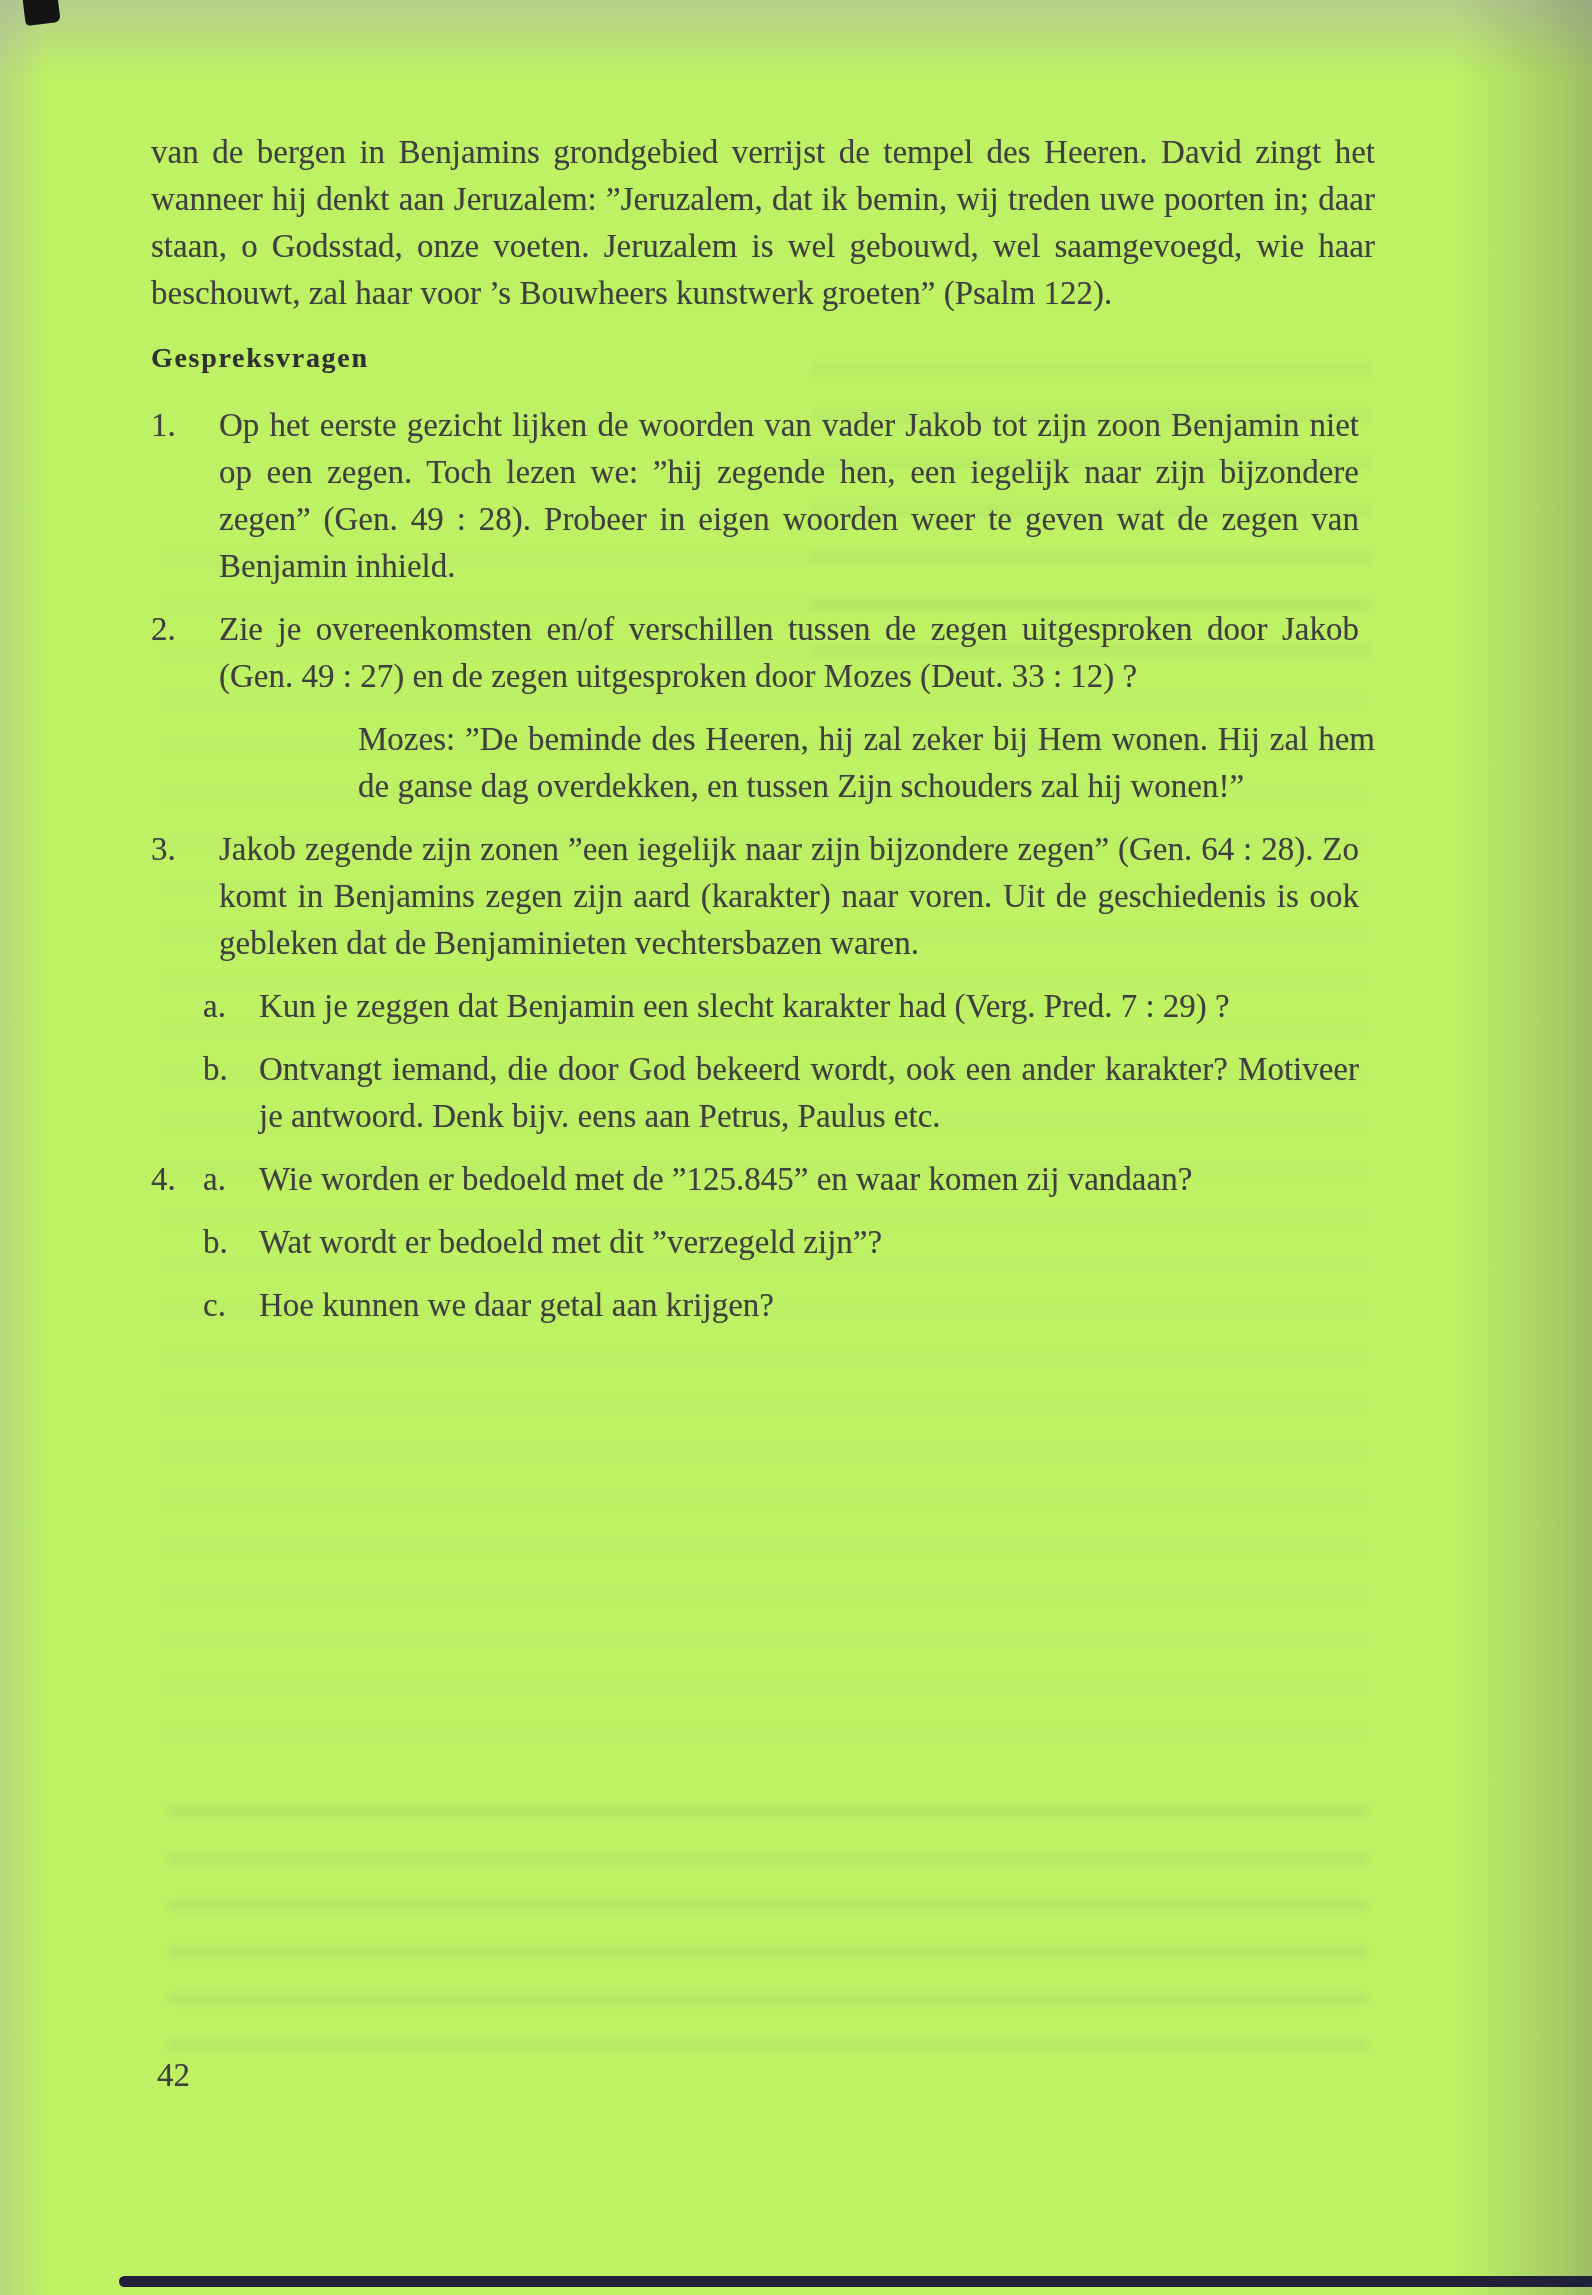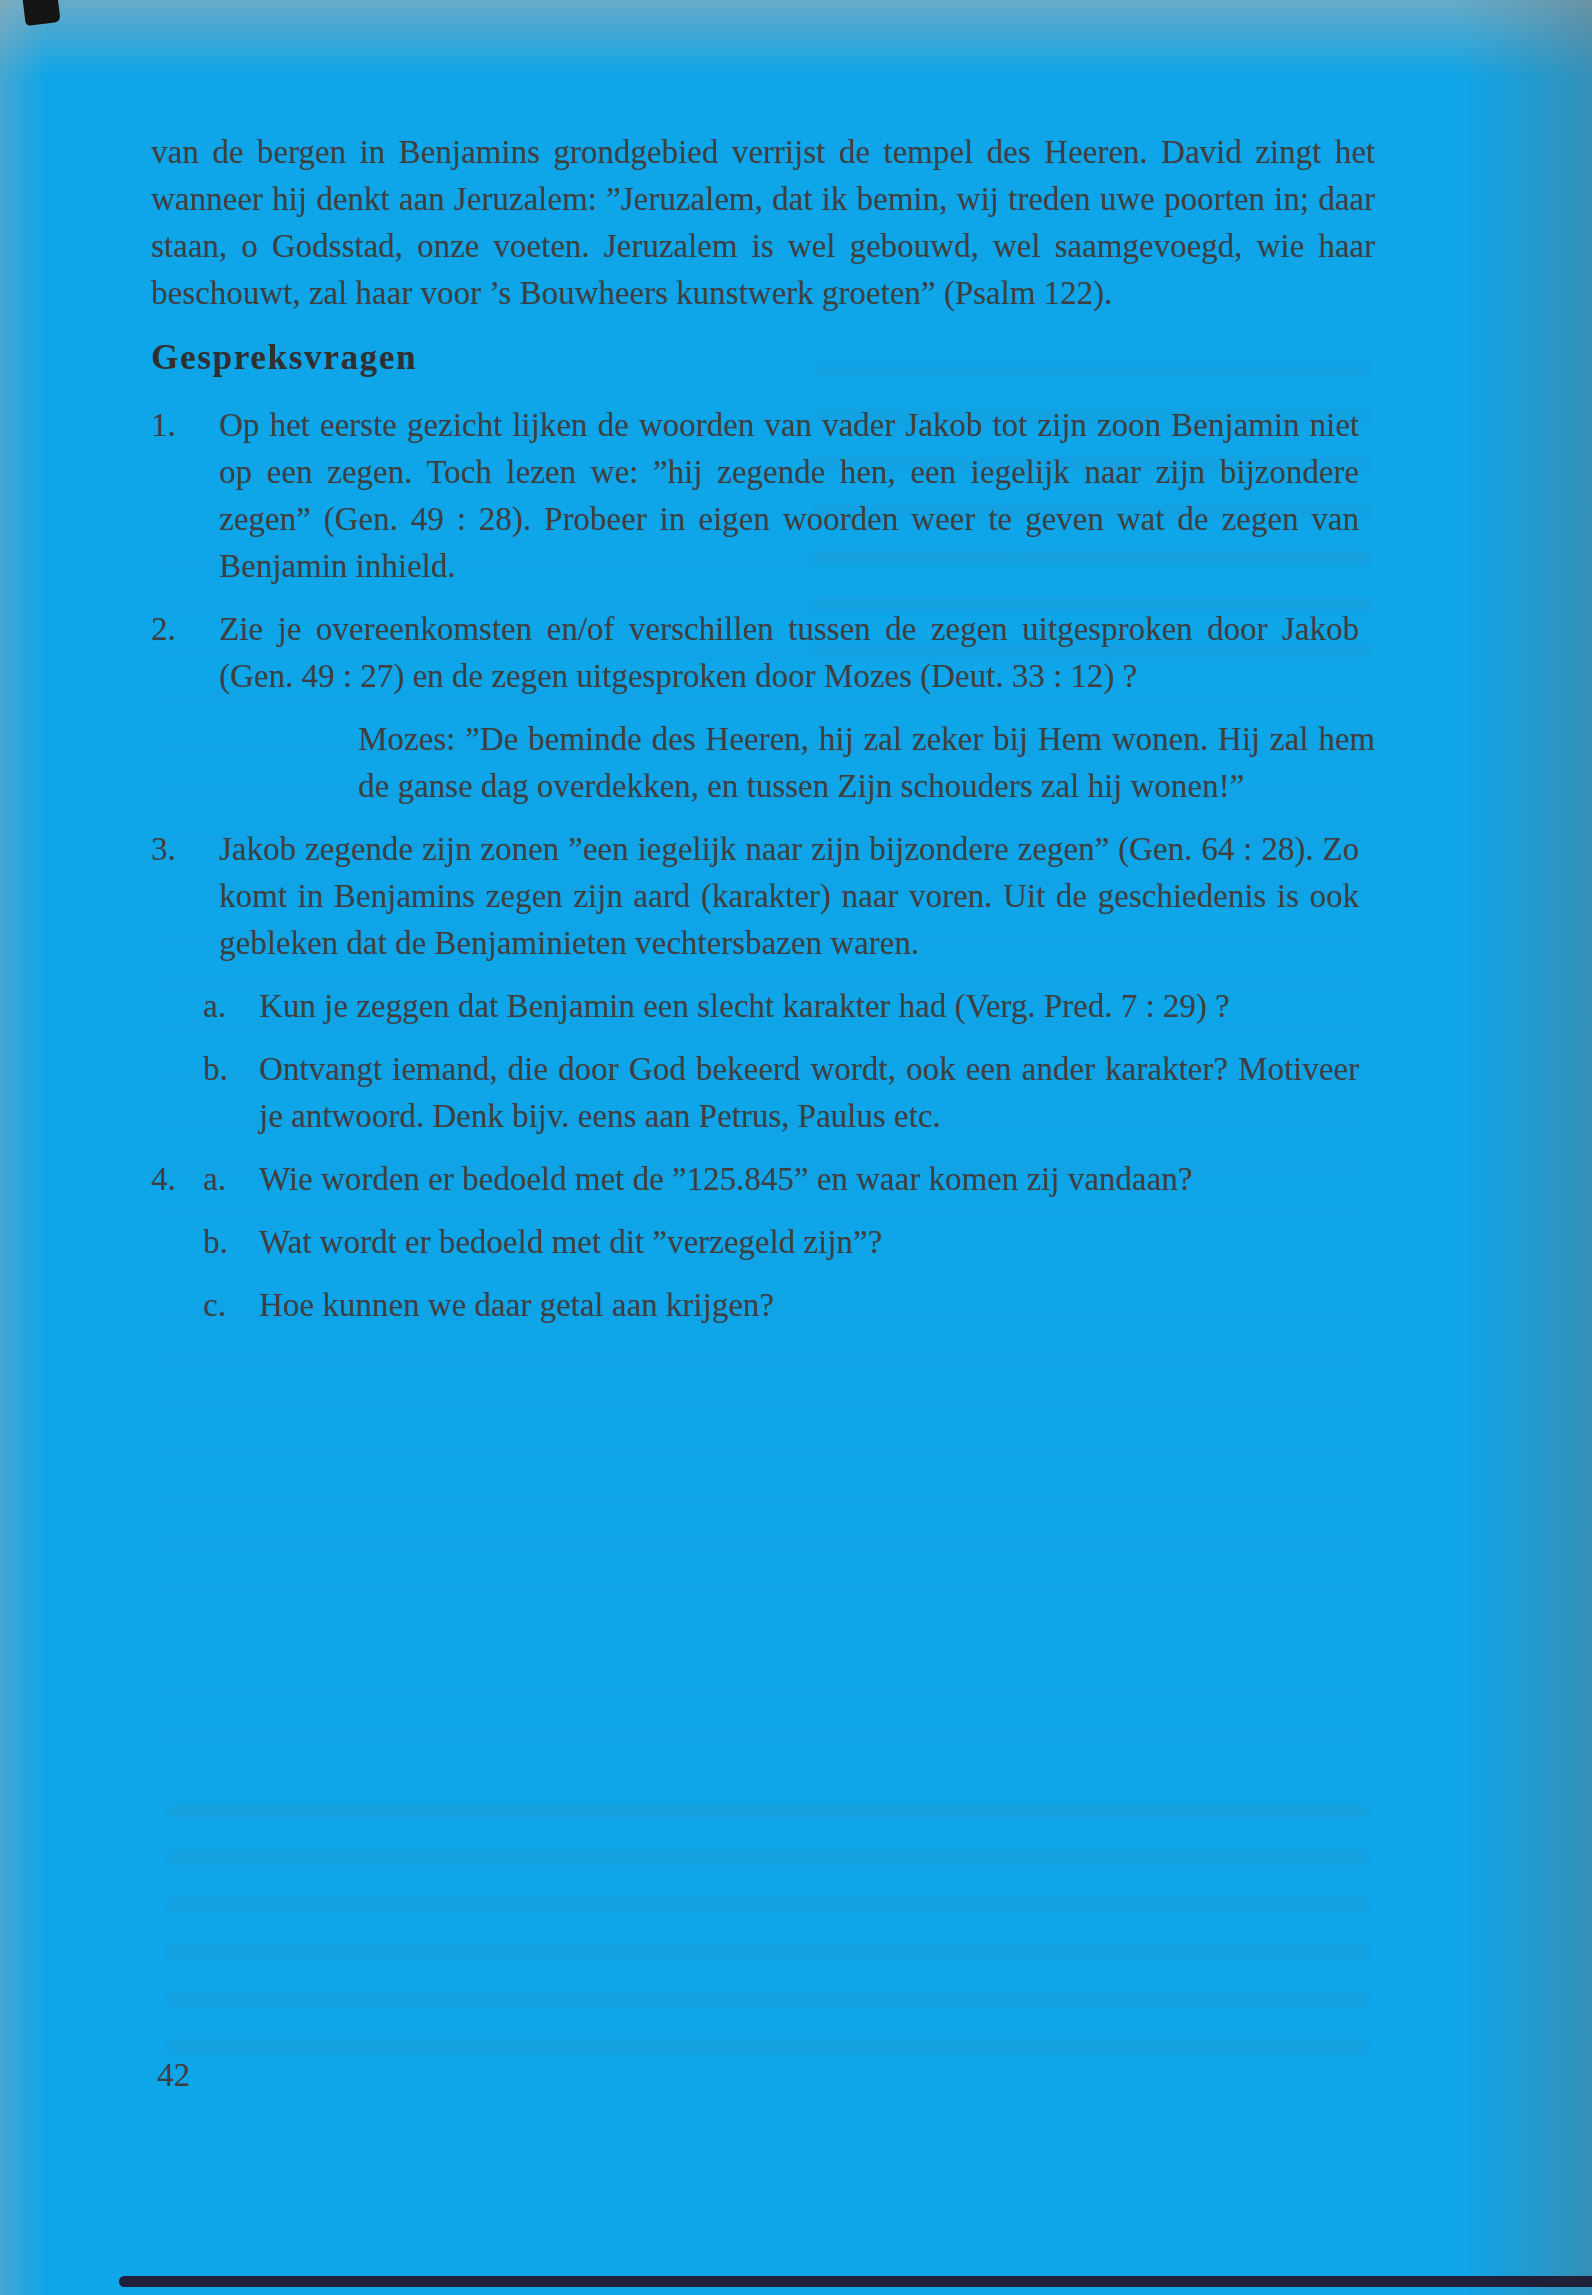--- a/index.html
+++ b/index.html
@@ -1,21 +1,21 @@
 <!DOCTYPE html>
 <html style="font-size:14px"><head>
 <meta charset="utf-8">
 <style>
   html, body { margin: 0; padding: 0; background: #e9e9e7; }
 
   .scan {
     position: relative;
     width: 1592px;
     height: 2295px;
-    background: #0ea5e9;
+    background: #bef264;
     overflow: hidden;
     font-family: "Liberation Serif", "DejaVu Serif", serif;
     color: #3f3f3f;
   }
 
   
   .top-shade {
     position: absolute; top: 0; left: 0; right: 0; height: 78px;
     background: linear-gradient(to bottom, rgba(175,175,172,0.55), rgba(175,175,172,0));
   }
@@ -59,21 +59,21 @@
     left: 151px; top: 129px; width: 1224px;
     font-size: 33px; line-height: 47px;
     text-align: justify;
     text-shadow: 0 0 0.9px rgba(60,60,60,0.30);
   }
 
   .intro { margin: 0; }
 
   .section-heading {
     margin: 17.3px 0 21px 0;
-    font-size: 35px; line-height: 47px;
+    font-size: 28px; line-height: 47px;
     font-weight: 700;
     letter-spacing: 1.7px;
     color: #303030;
     text-align: left;
   }
 
   .question { position: relative; padding-left: 52px; margin: 0 0 14px 0; }
   .q-num { position: absolute; left: 0; top: 0; }
   .q-text { margin: 16px; }
 

